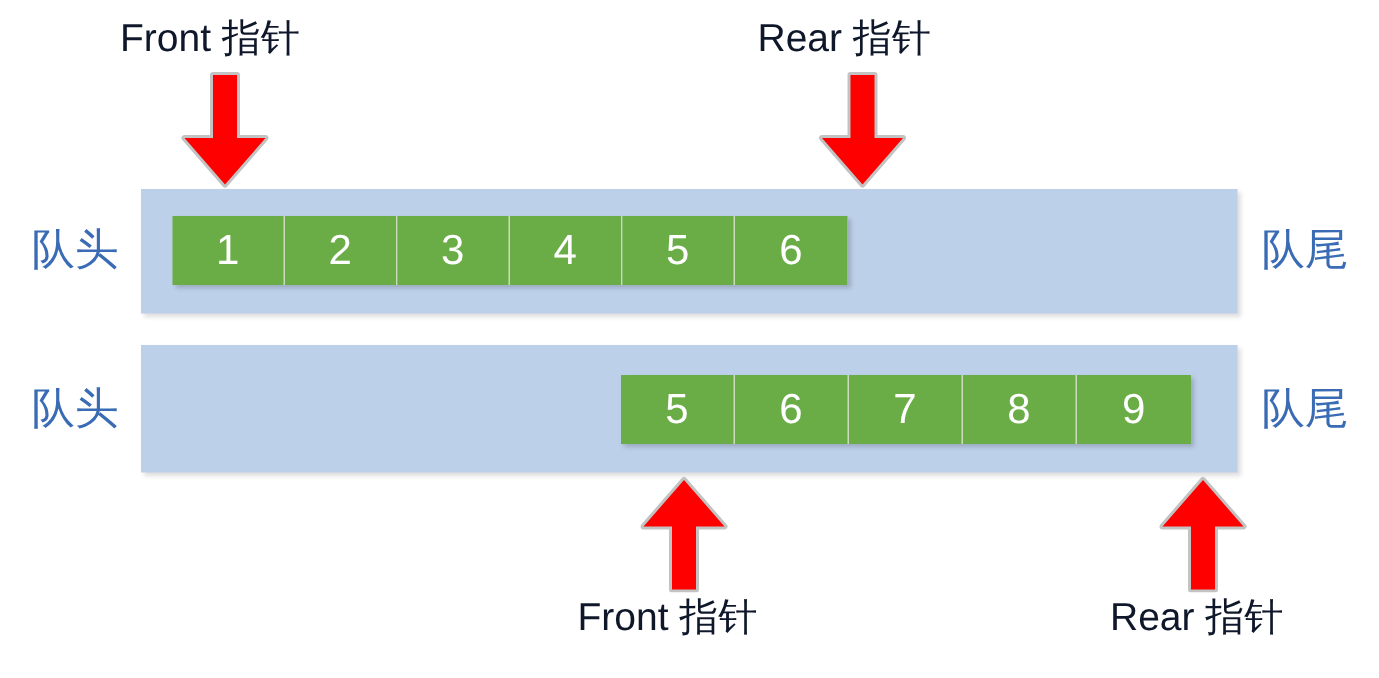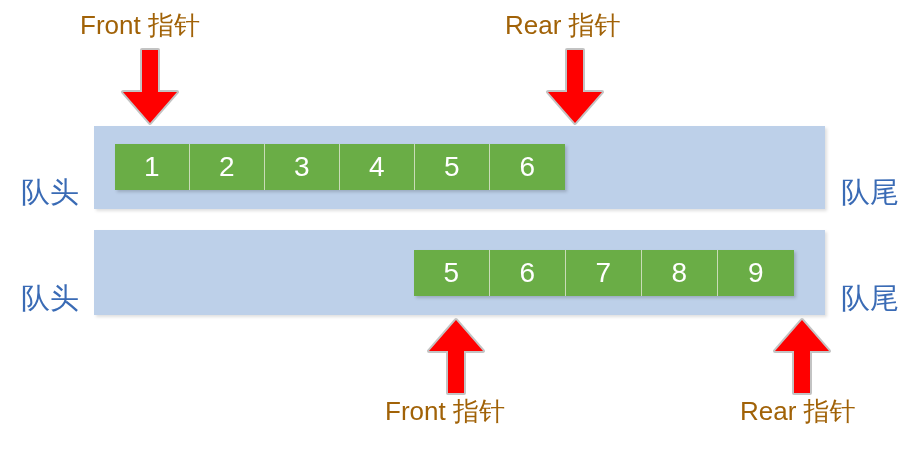--- a/index.html
+++ b/index.html
@@ -54,31 +54,30 @@
   .cell:last-child { border-right: none; }
   #cells-bottom .cell { width: 76px; }
 
   
   .side-label {
     position: absolute;
     color: #3a6bb5;
     font-size: 29px;
     line-height: 1;
     white-space: nowrap;
-    margin-top: 25px;
   }
   #label-head-top    { left: 21px;  top: 153px; }
   #label-tail-top    { left: 841px; top: 153px; }
   #label-head-bottom { left: 21px;  top: 259px; }
   #label-tail-bottom { left: 841px; top: 259px; }
 
   
   .pointer-label {
     position: absolute;
-    color: #a16207;
+    color: #0f172a;
     font-size: 26px;
     line-height: 1;
     white-space: nowrap;
   }
   #label-front-top  { left: 80px;  top: 12px; }
   #label-rear-top   { left: 505px; top: 12px; }
   #label-front-bot  { left: 385px; top: 398px; }
   #label-rear-bot   { left: 740px; top: 398px; }
 
   

